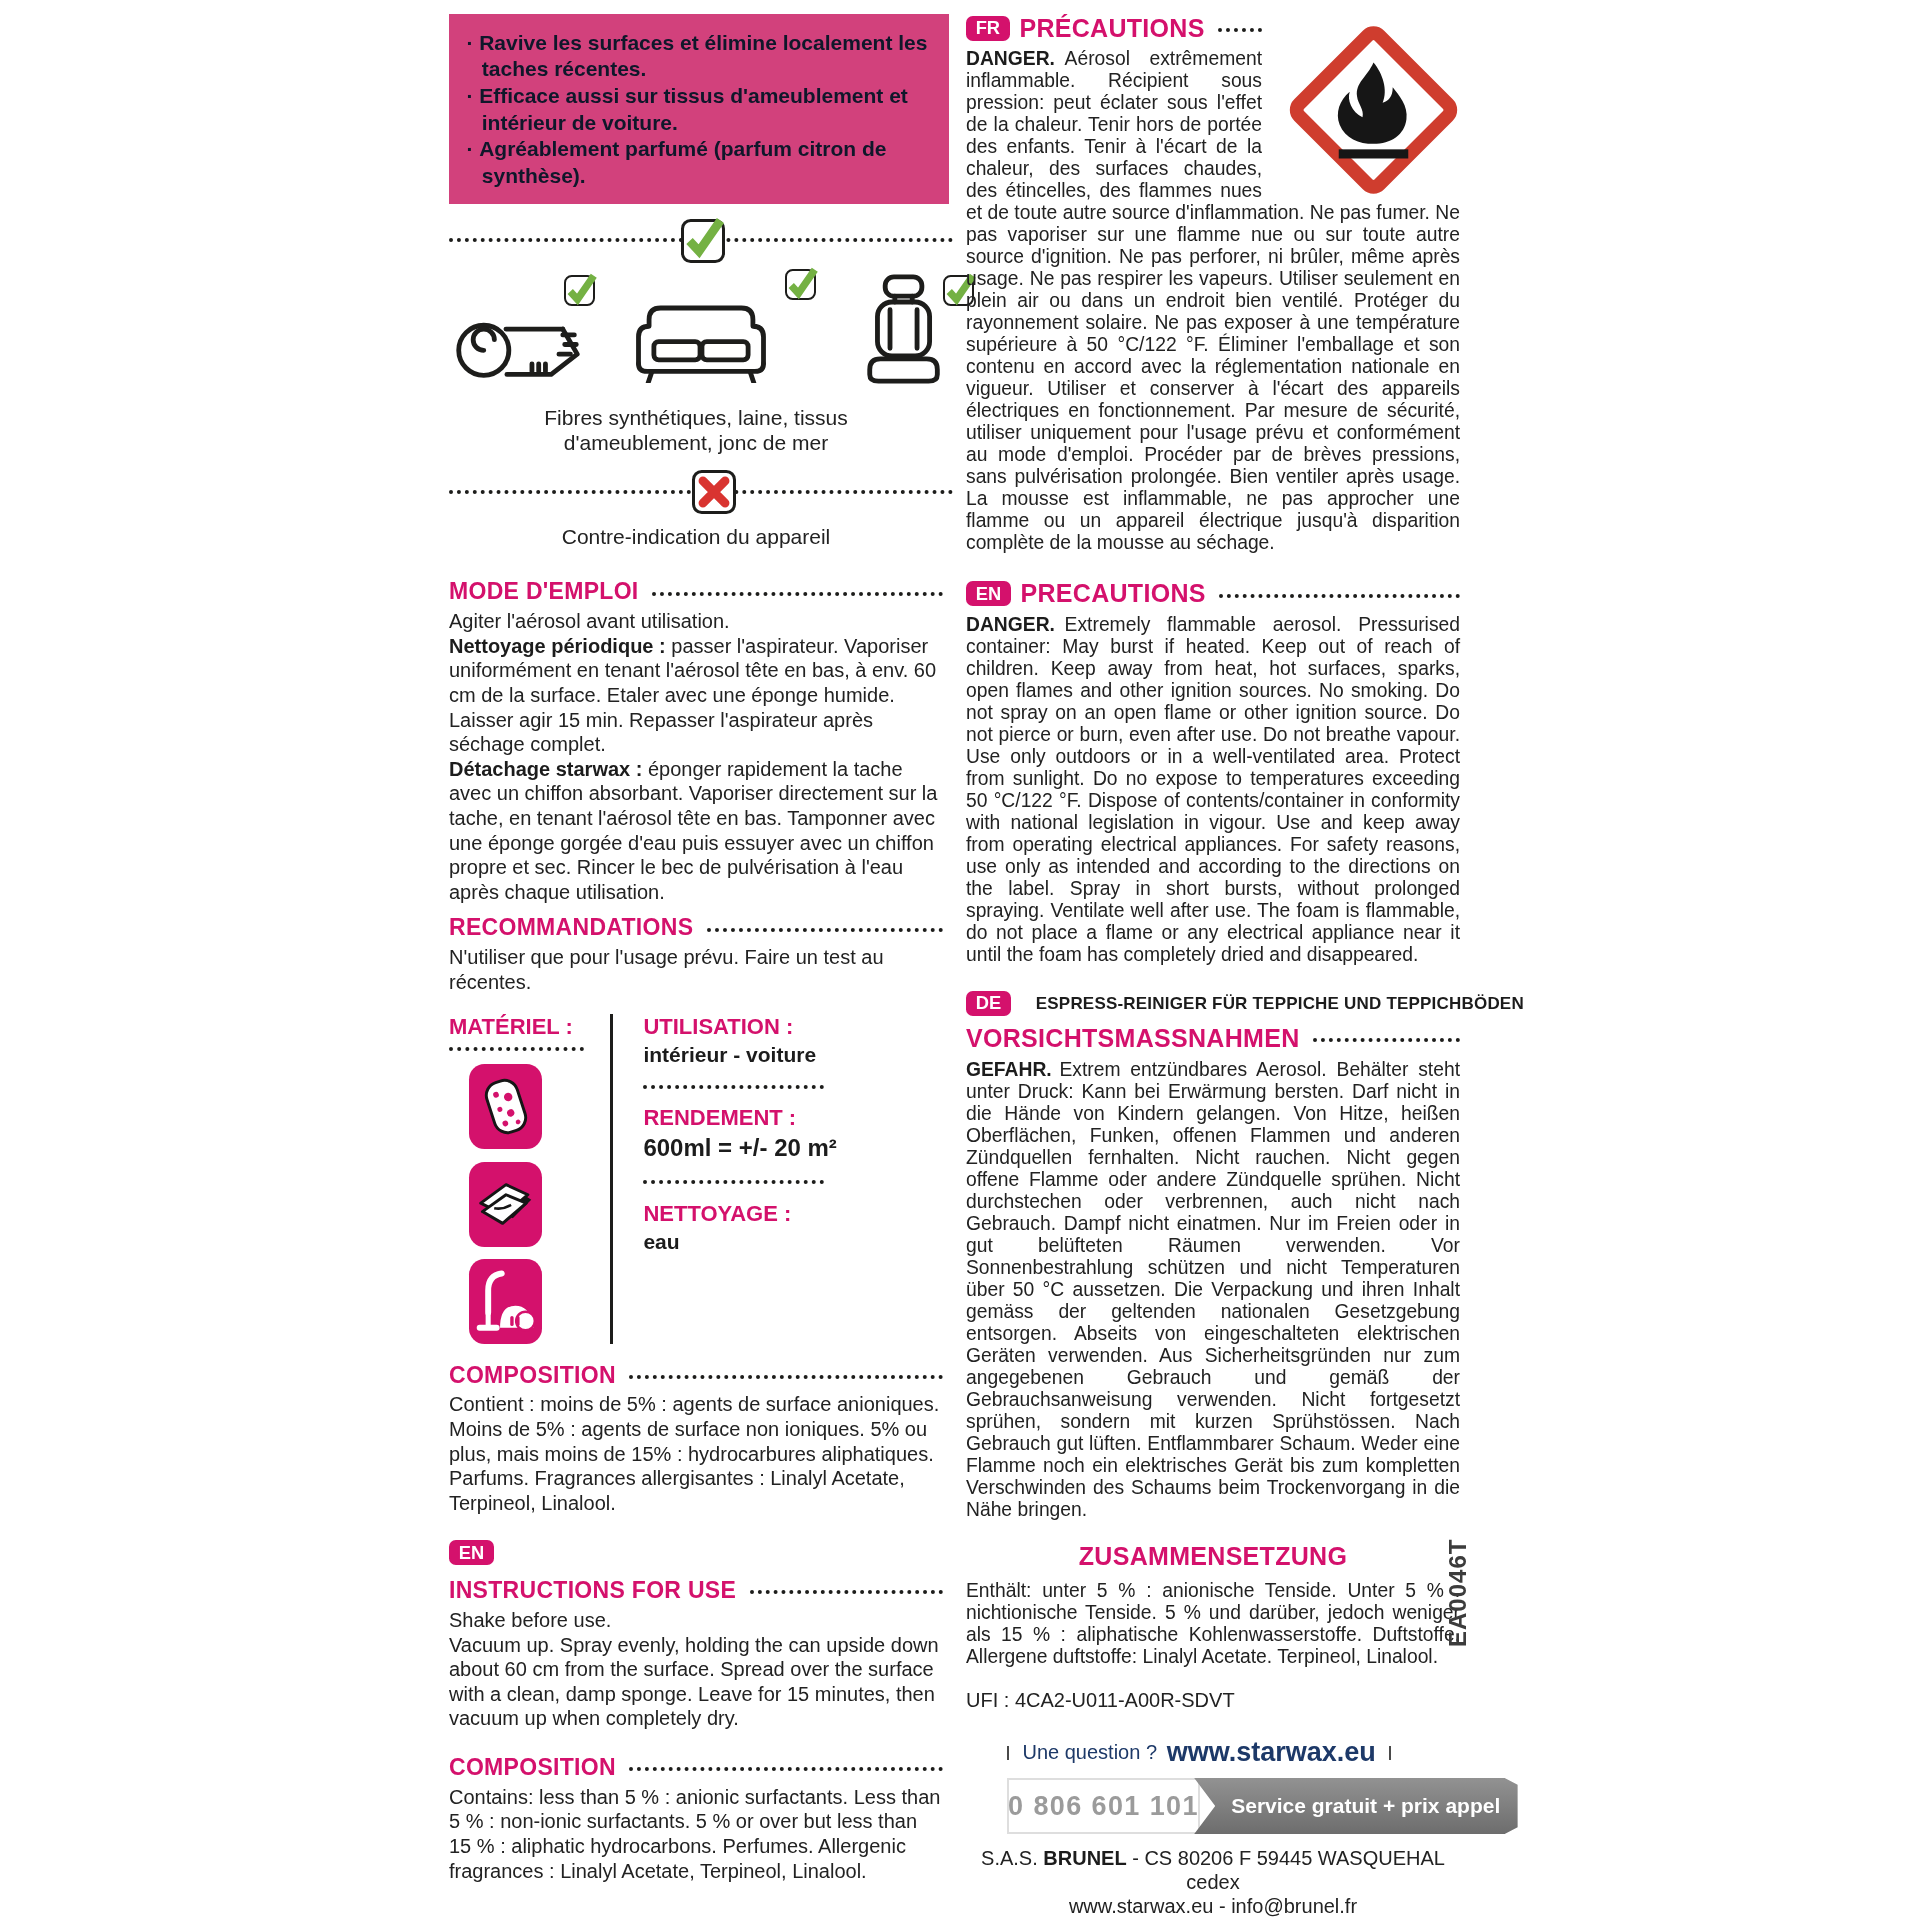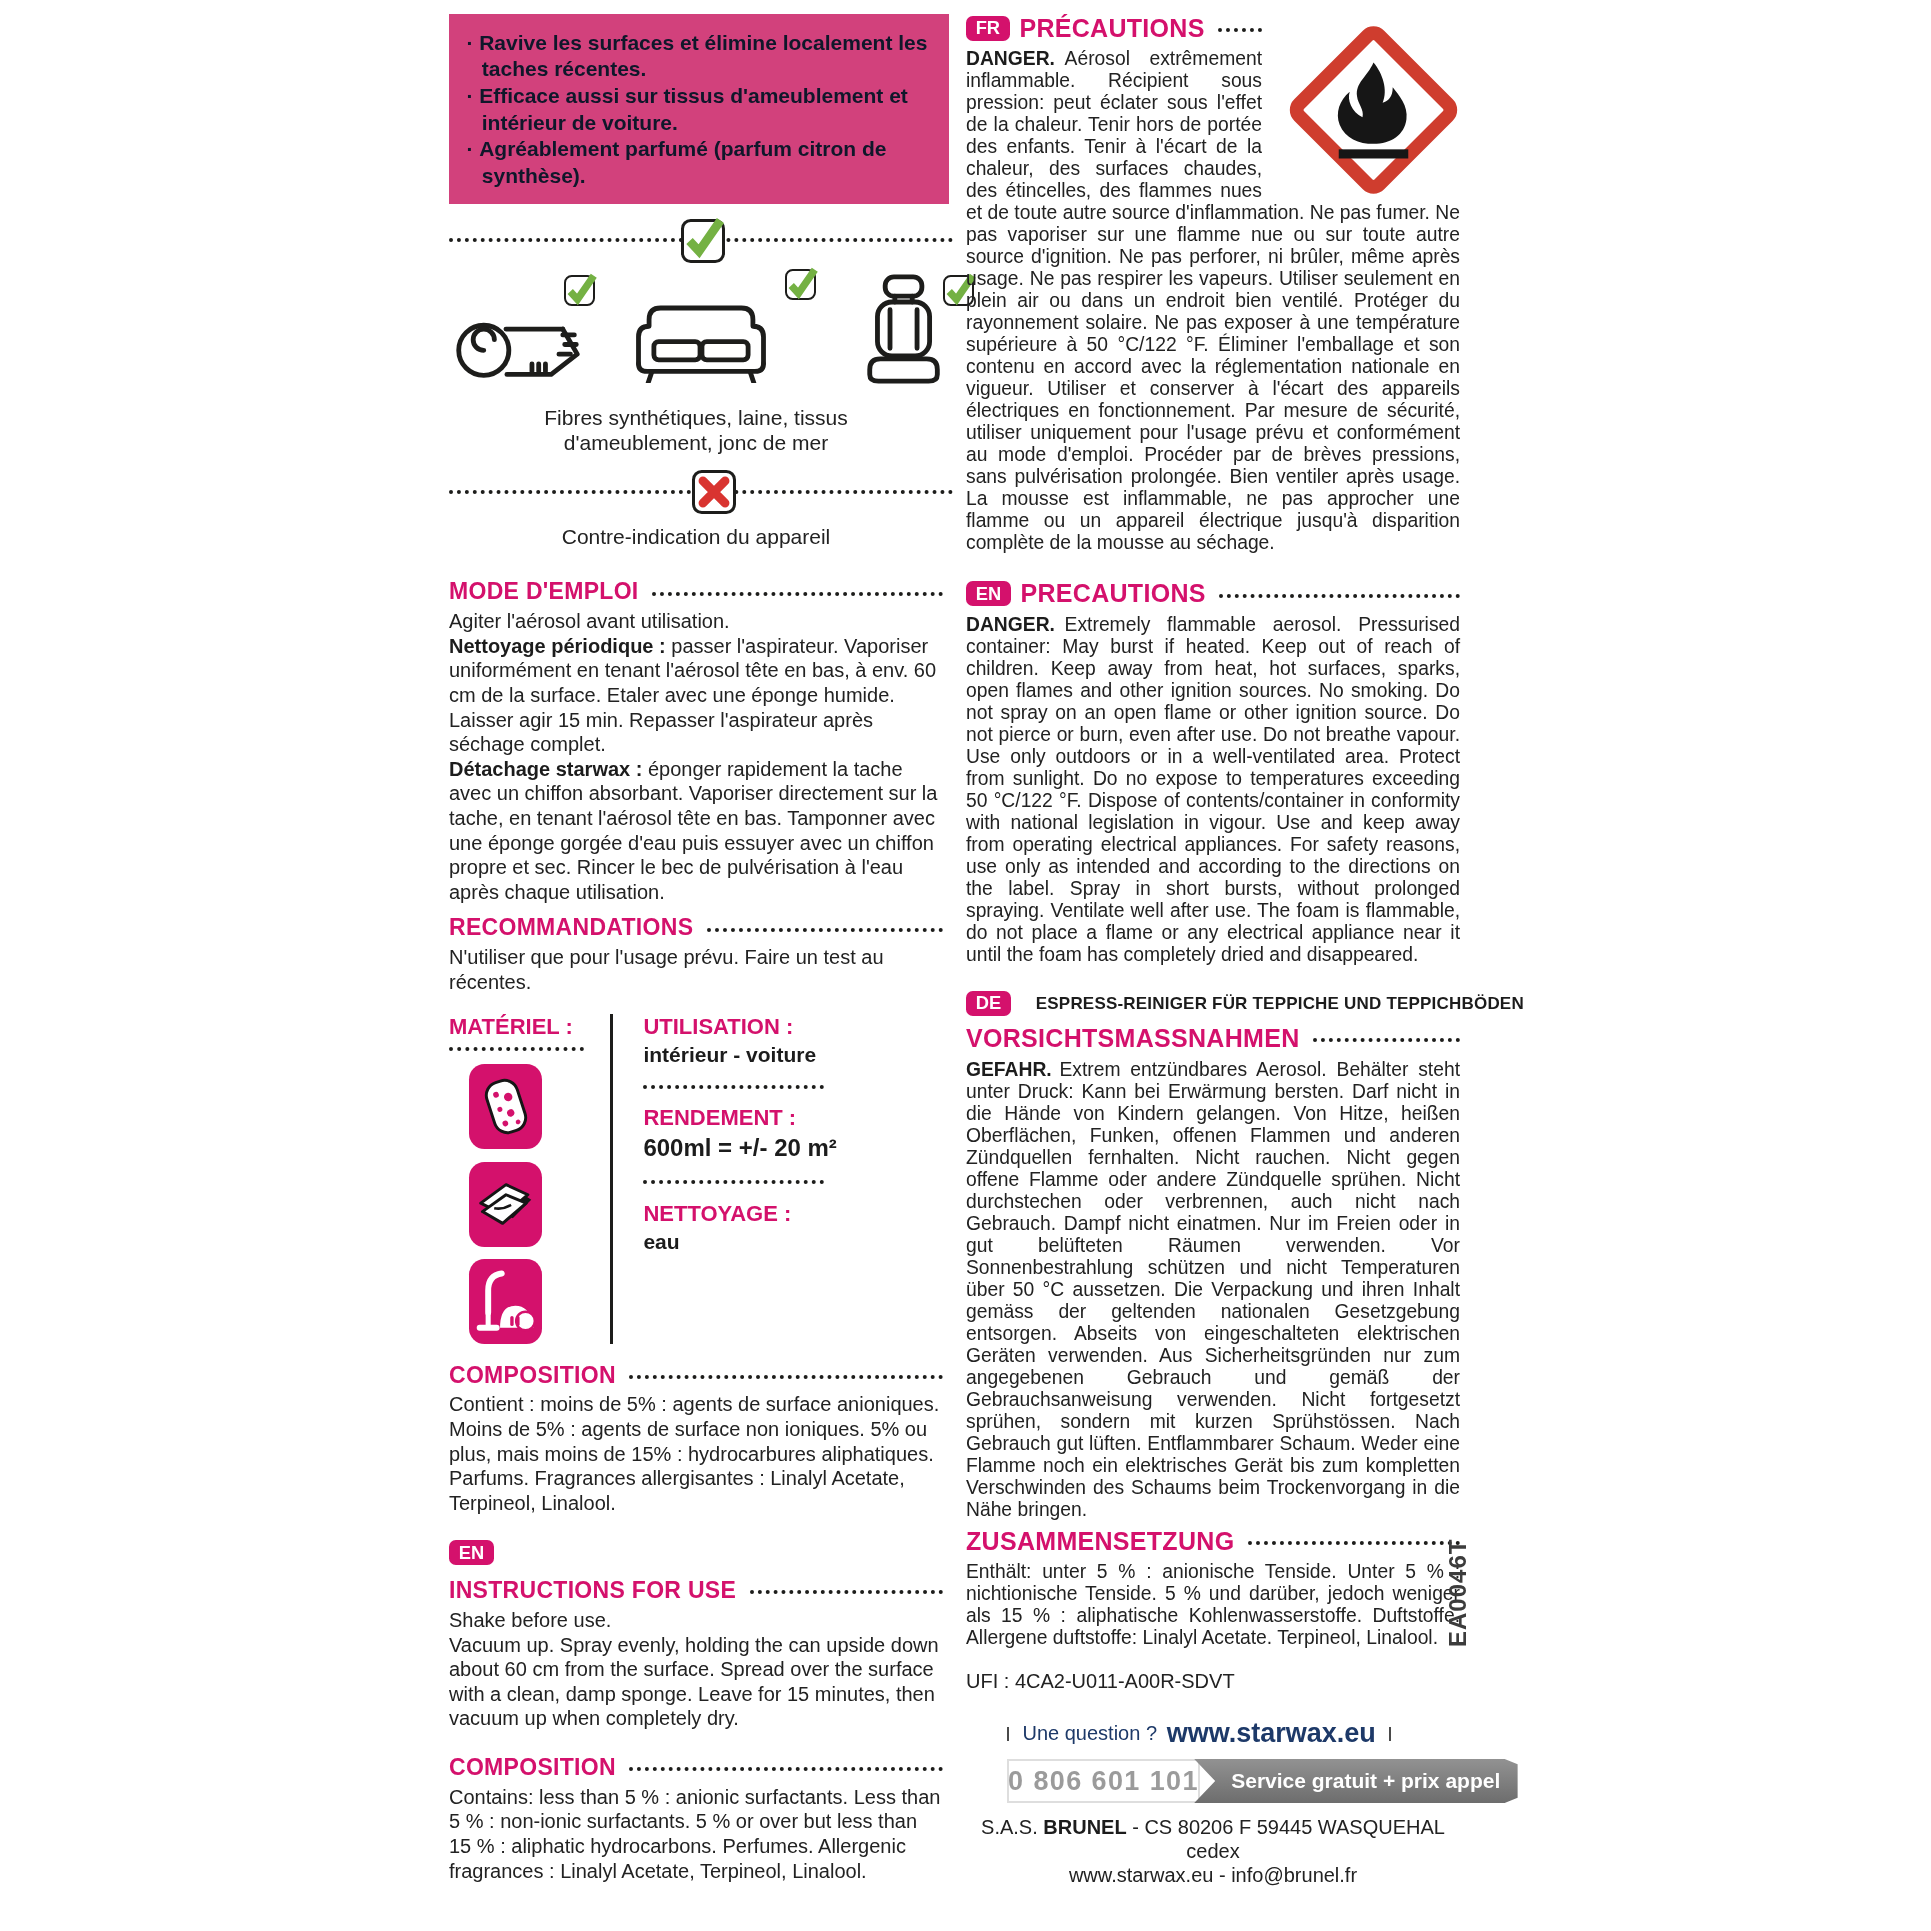--- a/index.html
+++ b/index.html
@@ -54,21 +54,21 @@
   .de-prod{font-size:17px;font-weight:bold;color:#1c1c1c;letter-spacing:0.2px;white-space:nowrap;}
   .ufi{font-size:20px;margin-top:21px;color:#222;}
 
   .ask-row{display:flex;align-items:center;margin:25px 0 0 41px;width:340px;}
   .brk{flex:1;height:13.5px;box-sizing:border-box;border-top:2.4px solid #4a4a4a;}
   .brk.l{border-left:2.4px solid #4a4a4a;margin-right:13.5px;}
   .brk.r{border-right:2.4px solid #4a4a4a;margin-left:13.5px;}
   .ask-q{font-size:20px;color:#1d3968;white-space:nowrap;}
   .ask-site{font-size:27px;font-weight:bold;color:#1d3968;white-space:nowrap;margin-left:9.7px;}
 
-  .phone-row{display:flex;align-items:stretch;margin:9.7px 0 0 41px;height:44px;}
+  .phone-row{display:flex;align-items:stretch;margin:9.7px 0 0 41px;height:56px;}
   .phone-num{background:#fff;border:2.9px solid #dedede;color:#9b9b9b;font-weight:bold;font-size:27px;
              letter-spacing:1.4px;display:flex;align-items:center;justify-content:center;width:193px;box-sizing:border-box;white-space:nowrap;}
   .phone-svc{background:linear-gradient(#929292,#6d6d6d);color:#fff;font-weight:bold;font-size:21px;
              display:flex;align-items:center;padding:0 17.4px 0 37px;margin-left:-5.8px;white-space:nowrap;
              clip-path:polygon(0 0,96% 0,100% 12%,100% 88%,96% 100%,0 100%,21px 50%);}
   .addr{text-align:center;font-size:20px;line-height:24px;margin-top:11.6px;color:#222;}
 
   .ea-vert{position:absolute;left:1444px;top:1647px;transform:rotate(-90deg);transform-origin:left top;
            font-size:24px;font-weight:bold;color:#3c3c3c;letter-spacing:1px;}
 
@@ -287,21 +287,21 @@
       <span class="de-prod">ESPRESS-REINIGER FÜR TEPPICHE UND TEPPICHBÖDEN</span>
     </div>
     <div class="h-row" style="margin-top:7.7px;">
       <span class="h-title" style="font-size:25px;">VORSICHTSMASSNAHMEN</span>
       <span class="dleader"></span>
     </div>
     <div class="jtxt" style="margin-top:5.8px;">
       <b style="margin-right:7.7px;">GEFAHR.</b><span>Extrem entzündbares Aerosol. Behälter steht unter Druck: Kann bei Erwärmung bersten. Darf nicht in die Hände von Kindern gelangen. Von Hitze, heißen Oberflächen, Funken, offenen Flammen und anderen Zündquellen fernhalten. Nicht rauchen. Nicht gegen offene Flamme oder andere Zündquelle sprühen. Nicht durchstechen oder verbrennen, auch nicht nach Gebrauch. Dampf nicht einatmen. Nur im Freien oder in gut belüfteten Räumen verwenden. Vor Sonnenbestrahlung schützen und nicht Temperaturen über 50 °C aussetzen. Die Verpackung und ihren Inhalt gemäss der geltenden nationalen Gesetzgebung entsorgen. Abseits von eingeschalteten elektrischen Geräten verwenden.  Aus Sicherheitsgründen nur zum angegebenen Gebrauch und gemäß der Gebrauchsanweisung verwenden. Nicht fortgesetzt sprühen, sondern mit kurzen Sprühstössen. Nach Gebrauch gut lüften. Entflammbarer Schaum. Weder eine Flamme noch ein elektrisches Gerät bis zum kompletten Verschwinden des Schaums beim Trockenvorgang in die Nähe bringen.</span>
     </div>
 
-    <div class="h-row" style="margin-top:6px;">
+    <div class="h-row" style="margin-top:21px;flex-direction:column;">
       <span class="h-title" style="font-size:25px;">ZUSAMMENSETZUNG</span>
       <span class="dleader"></span>
     </div>
     <div class="jtxt" style="margin-top:5.8px;">Enthält: unter 5 % : anionische Tenside. Unter 5 % : nichtionische Tenside.  5 % und darüber, jedoch weniger als 15 % : aliphatische Kohlenwasserstoffe. Duftstoffe. Allergene duftstoffe: Linalyl Acetate. Terpineol, Linalool.</div>
 
     <div class="ufi">UFI : 4CA2-U011-A00R-SDVT</div>
 
     <div class="ask-row">
       <span class="brk l"></span>
       <span class="ask-q">Une question ?</span>

